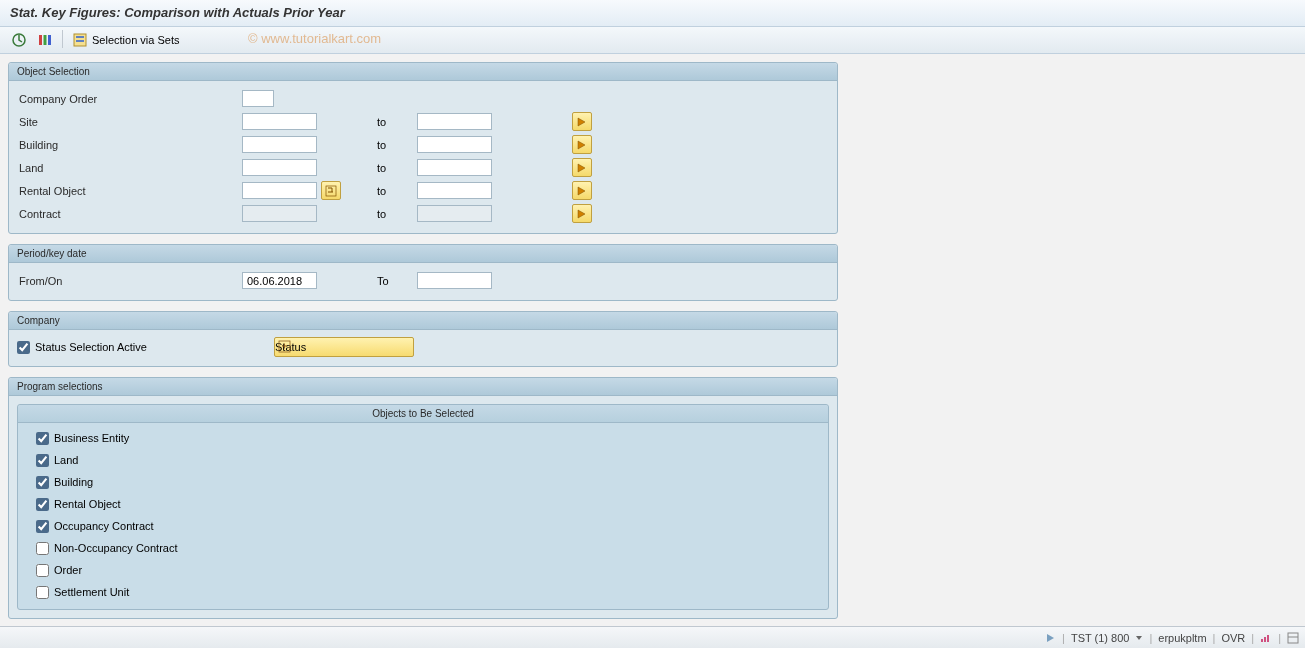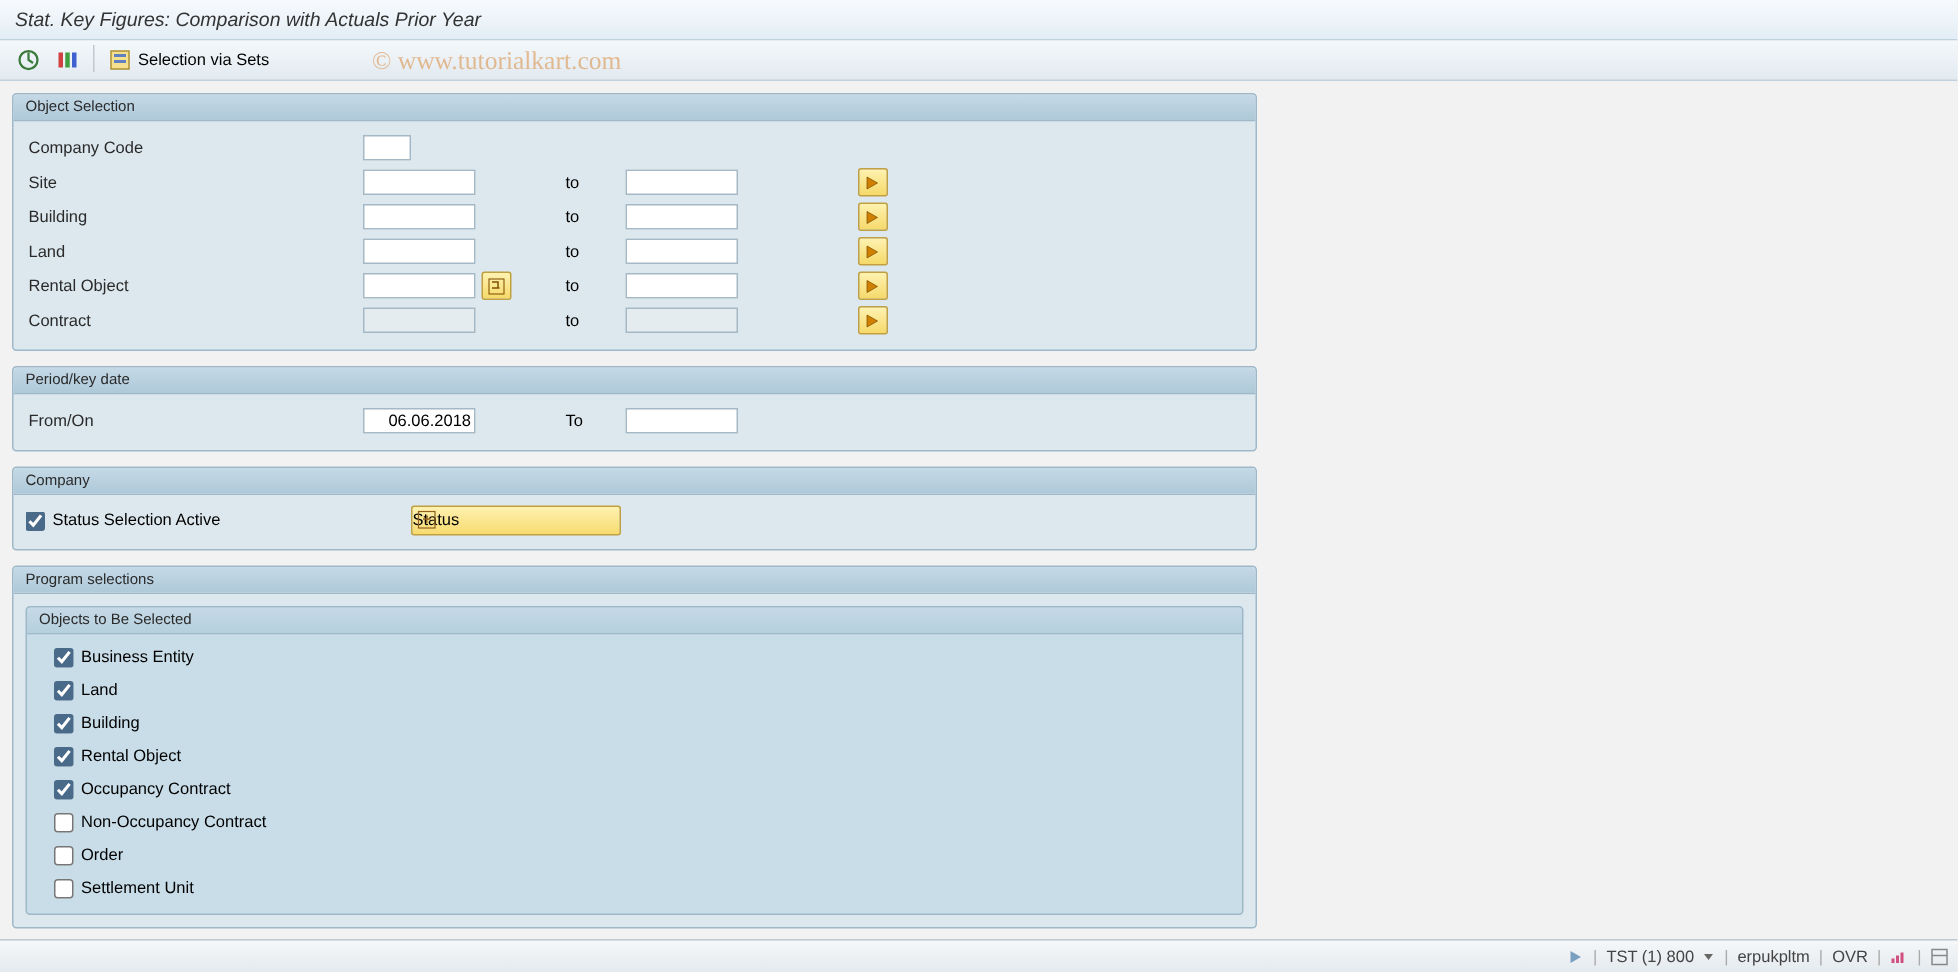--- a/index.html
+++ b/index.html
@@ -10,21 +10,21 @@
       width: 1305px;
       height: 648px;
       position: relative;
       overflow: hidden;
     }
     .title-bar {
       background: linear-gradient(to bottom, #f7fafd 0%, #e3edf5 100%);
       border-bottom: 1px solid #c0d0de;
       padding: 5px 10px 6px 10px;
       font-size: 13px;
-      font-weight: normal;
+      font-weight: bold;
       font-style: italic;
       color: #333;
     }
     .toolbar {
       background: linear-gradient(to bottom, #f4f8fb 0%, #e2eaf0 100%);
       border-bottom: 1px solid #c0d0de;
       padding: 3px 8px;
       display: flex;
       align-items: flex-start;
       gap: 4px;
@@ -36,23 +36,23 @@
       align-items: center;
       cursor: pointer;
       border-radius: 2px;
     }
     .toolbar-sep { width:1px; height:18px; background:#c0c8d0; margin:0 2px;}
     .watermark {
       position: absolute;
       left: 248px;
       top: 4px;
       color: #e0b080;
-      font-size: 17px;
+      font-size: 13px;
       pointer-events: none;
-      font-family: Liberation Serif, serif;
+      font-family: Liberation Sans, sans-serif;
       opacity: 0.85;
     }
     .content {
       padding: 8px 8px;
     }
     .groupbox {
       background: #dde8ee;
       border: 1px solid #9eb8c8;
       border-radius: 3px;
       margin-bottom: 10px;
@@ -85,21 +85,21 @@
       height: 17px;
       padding: 0 2px;
       font-size: 11px;
     }
     .text-input.readonly {
       background: #e5ecf0;
       color: #555;
     }
     .w-small { width: 32px; }
     .w-med { width: 75px; }
-    .w-date { width: 75px; text-align: right; padding-left:4px;}
+    .w-date { width: 75px; text-align: left; padding-left:4px;}
     .to-lbl {
       display: inline-block;
       width: 40px;
       margin-left: 60px;
     }
     .f4-btn {
       width: 20px;
       height: 19px;
       background: linear-gradient(to bottom, #fff2b0 0%, #f5d96a 100%);
       border: 1px solid #c0a040;
@@ -149,20 +149,21 @@
       left: 3px;
       top: 2px;
     }
     .inner-box {
       background: #c9dde8;
       border: 1px solid #9eb8c8;
       border-radius: 3px;
     }
     .inner-box .groupbox-header{
       background: linear-gradient(to bottom, #c5d9e6 0%, #b6d0de 100%);
+      text-align: center;
     }
     .inner-body { padding: 4px 10px 6px 18px; }
     .status-bar {
       position: absolute;
       bottom: 0;
       left: 0;
       right: 0;
       height: 22px;
       background: linear-gradient(to bottom, #f5f7f9 0%, #e5eaee 100%);
       border-top: 1px solid #c0c8d0;
@@ -217,21 +218,21 @@
   </div>
   <div class="watermark">© www.tutorialkart.com</div>
 </div>
 
 <div class="content">
 
   <div class="groupbox">
     <div class="groupbox-header">Object Selection</div>
     <div class="groupbox-body">
       <div class="field-row">
-        <span class="field-label">Company Code</span>
+        <span class="field-label">Company Order</span>
         <input class="text-input w-small" value="" style="">
       </div>
       <div class="field-row">
         <span class="field-label">Site</span>
         <input class="text-input w-med" value="" style="">
         <span class="to-lbl">to</span>
         <input class="text-input w-med" value="" style="">
         <span class="arrow-col"><span class="arrow-btn">
               <svg width="10" height="10">
                 <path d="M1 1 L8 5 L1 9 Z" fill="#d08000" stroke="#805000" stroke-width="0.5"></path>

